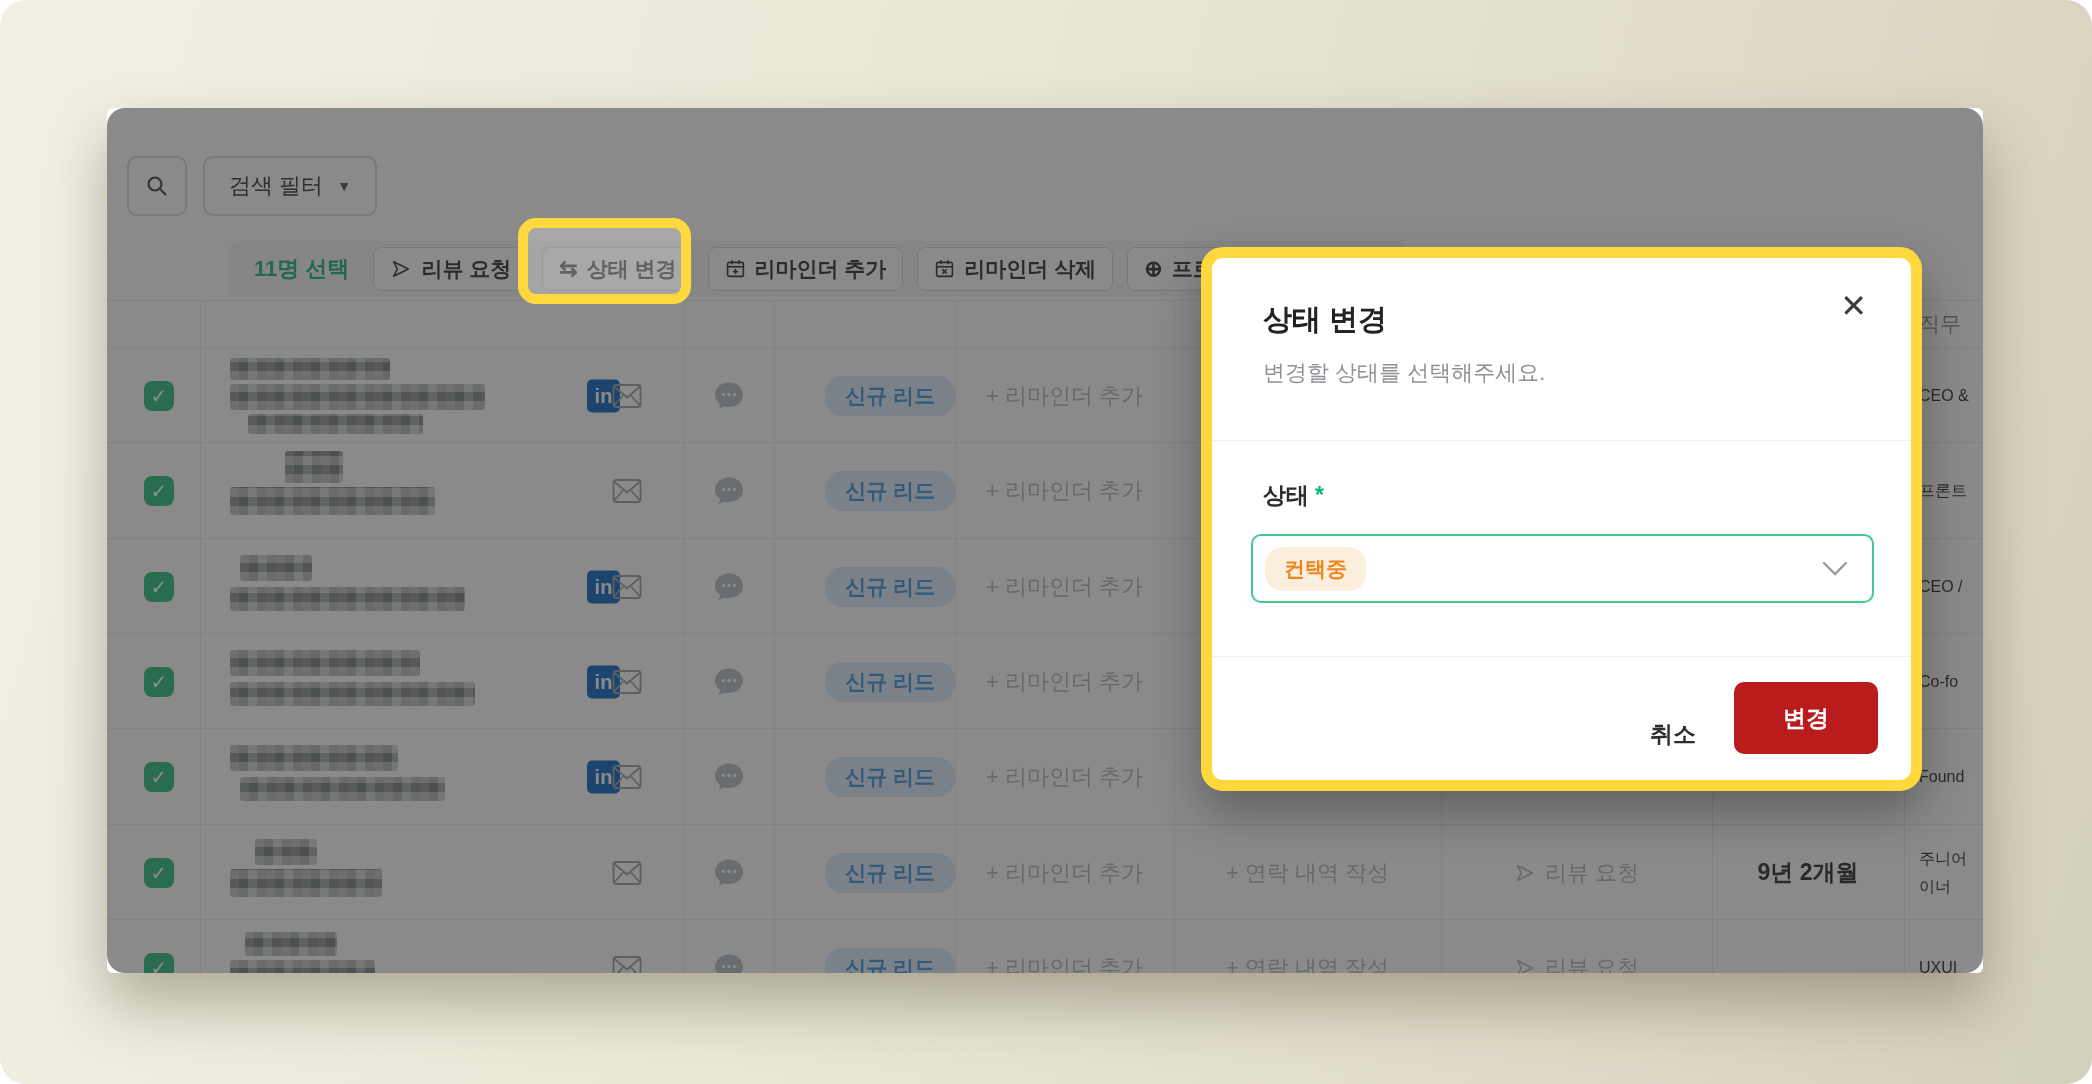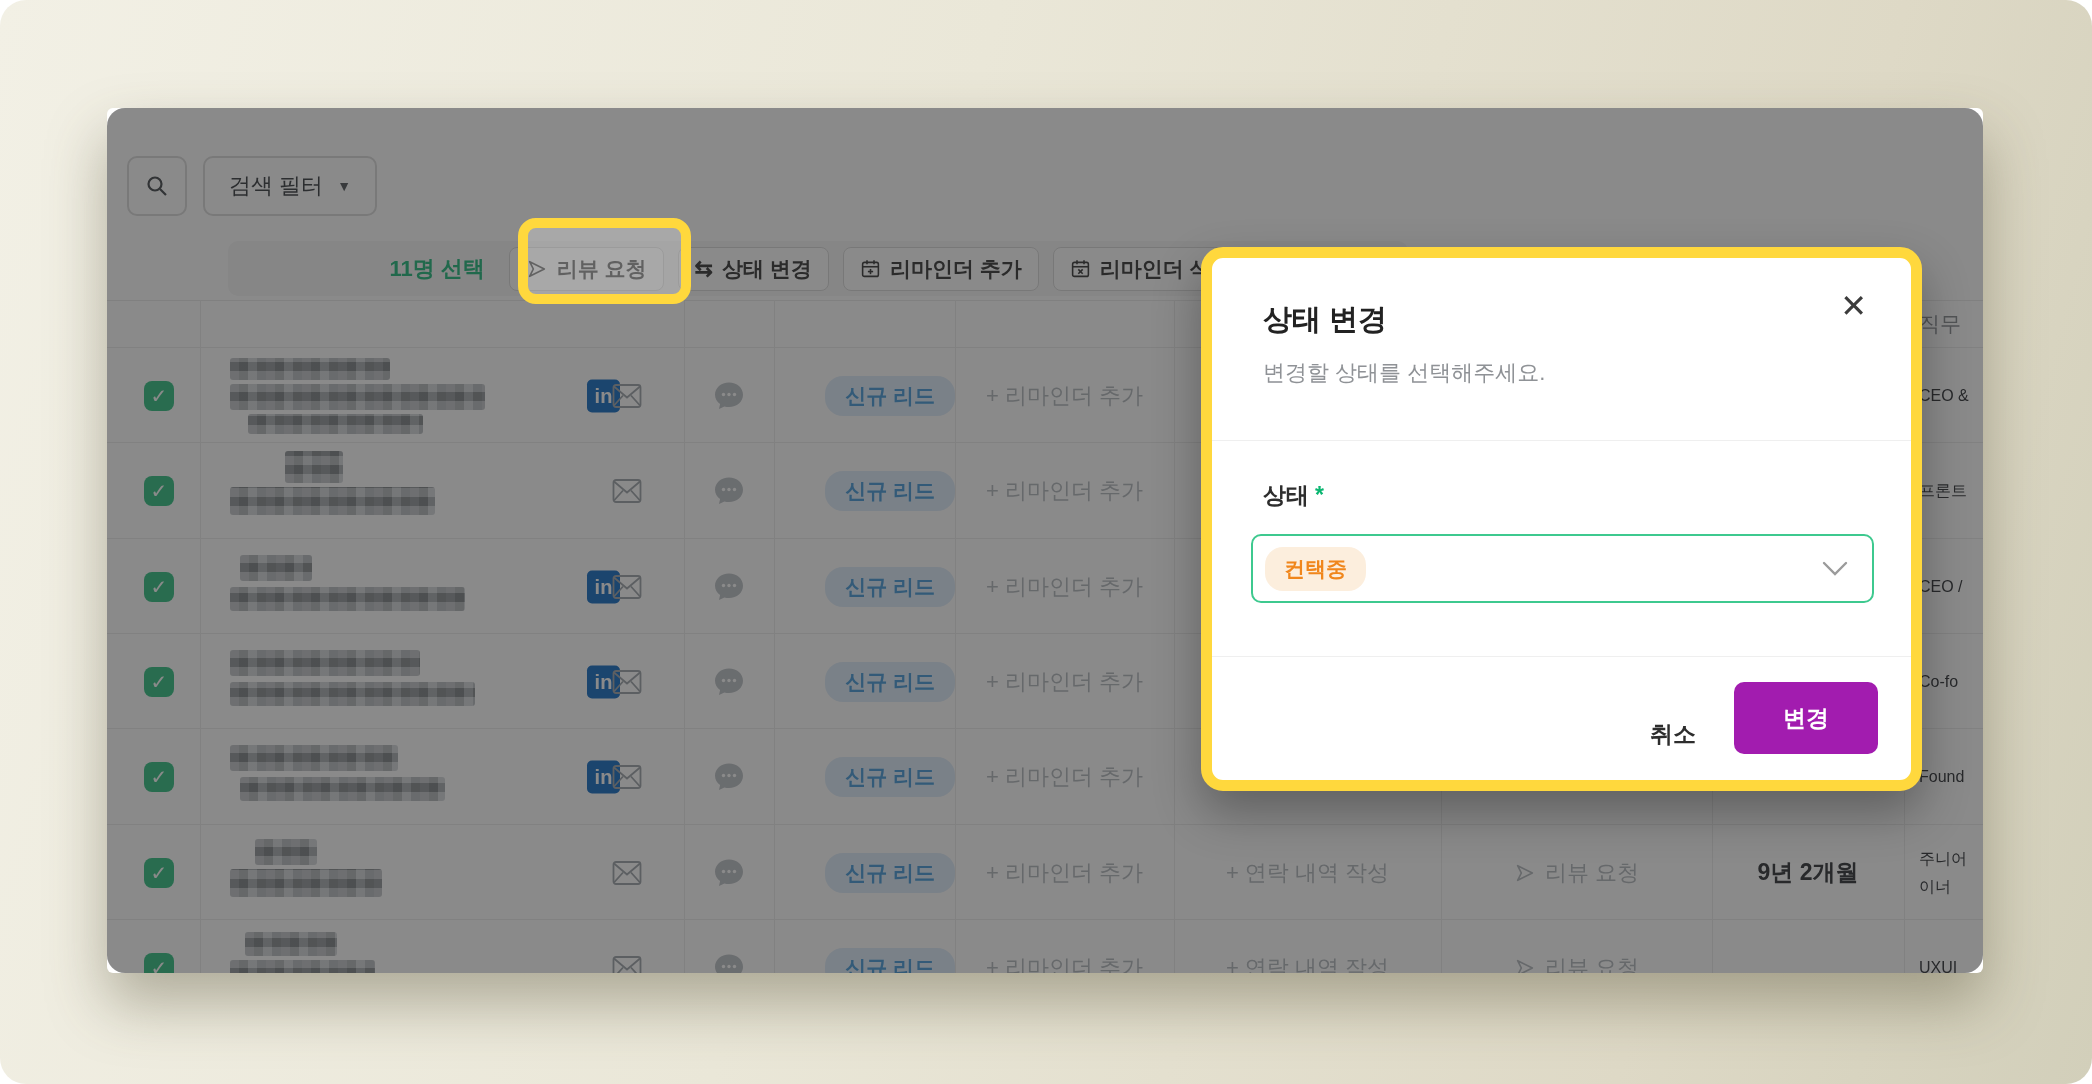--- a/index.html
+++ b/index.html
@@ -11,21 +11,21 @@
   .panel{ position:absolute; left:107px; top:108px; width:1876px; height:865px; background:#ffffff;
           border-radius:6px; overflow:hidden; box-shadow:0 30px 60px rgba(80,75,50,.40); z-index:1; }
   .sbox{ position:absolute; left:20px; top:48px; width:60px; height:60px; border:2px solid #d9d9d9;
          border-radius:10px; display:flex; align-items:center; justify-content:center; background:#fff; }
   .fbox{ position:absolute; left:96px; top:48px; height:60px; padding:0 24px; border:2px solid #d9d9d9;
          border-radius:10px; display:flex; align-items:center; gap:14px; background:#fff;
          font-size:22px; color:#2f3338; }
   .caret{ font-size:14px; color:#4a4e53; }
 
   .bar{ position:absolute; left:121px; top:133px; width:1180px; height:55px; background:#f6f6f7;
-        border-radius:10px; display:flex; align-items:center; padding-left:26px; gap:14px;justify-content:flex-end; }
+        border-radius:10px; display:flex; align-items:center; padding-left:26px; gap:14px; }
   .selcount{ font-size:22px; font-weight:700; color:#17b576; margin-right:10px; white-space:nowrap; }
   .tbtn{ height:44px; background:#ffffff; border:1.5px solid #d8d8d8; border-radius:8px;
          display:flex; align-items:center; gap:9px; padding:0 16px; font-size:21px; font-weight:600;
          color:#2e2e2e; white-space:nowrap; cursor:pointer; }
   .tbtn svg{ flex:0 0 auto; }
   .glyph{ font-size:22px; line-height:1; }
 
   .thead{ position:absolute; left:0; right:0; top:192px; height:47px; border-top:1px solid #e8e8e8; }
   .thead-label{ position:absolute; left:1812px; top:50%; transform:translateY(-50%);
                 font-size:21px; color:#84888d; white-space:nowrap; }
@@ -80,21 +80,21 @@
              border:2px solid #3ec98f; border-radius:10px; display:flex; align-items:center;
              padding:0 24px 0 12px; cursor:pointer; }
   .pill{ background:#fceedd; color:#f0861b; font-size:21px; font-weight:700; border-radius:18px;
          padding:8px 19px; }
   .m-chevron{ margin-left:auto; }
   .m-div2{ position:absolute; left:0; right:0; top:398px; height:1px; background:#efefef; }
   .m-footer{ position:absolute; left:0; right:0; bottom:0; top:398px; display:flex; align-items:center;
              justify-content:flex-end; gap:38px; padding-right:33px; }
   .cancel-btn{ background:none; border:none; font-size:23px; font-weight:600; color:#2d2d2d;
                cursor:pointer; font-family:inherit;margin-top:32px; }
-  .submit-btn{ width:144px; height:72px; background:#a21caf; border:none; border-radius:10px;
+  .submit-btn{ width:144px; height:72px; background:#b91c1c; border:none; border-radius:10px;
                color:#ffffff; font-size:23px; font-weight:700; cursor:pointer; font-family:inherit; }
 </style>
 </head>
 <body>
 
 <div class="stage">
 
   <div class="panel">
 
     <div class="sbox">

